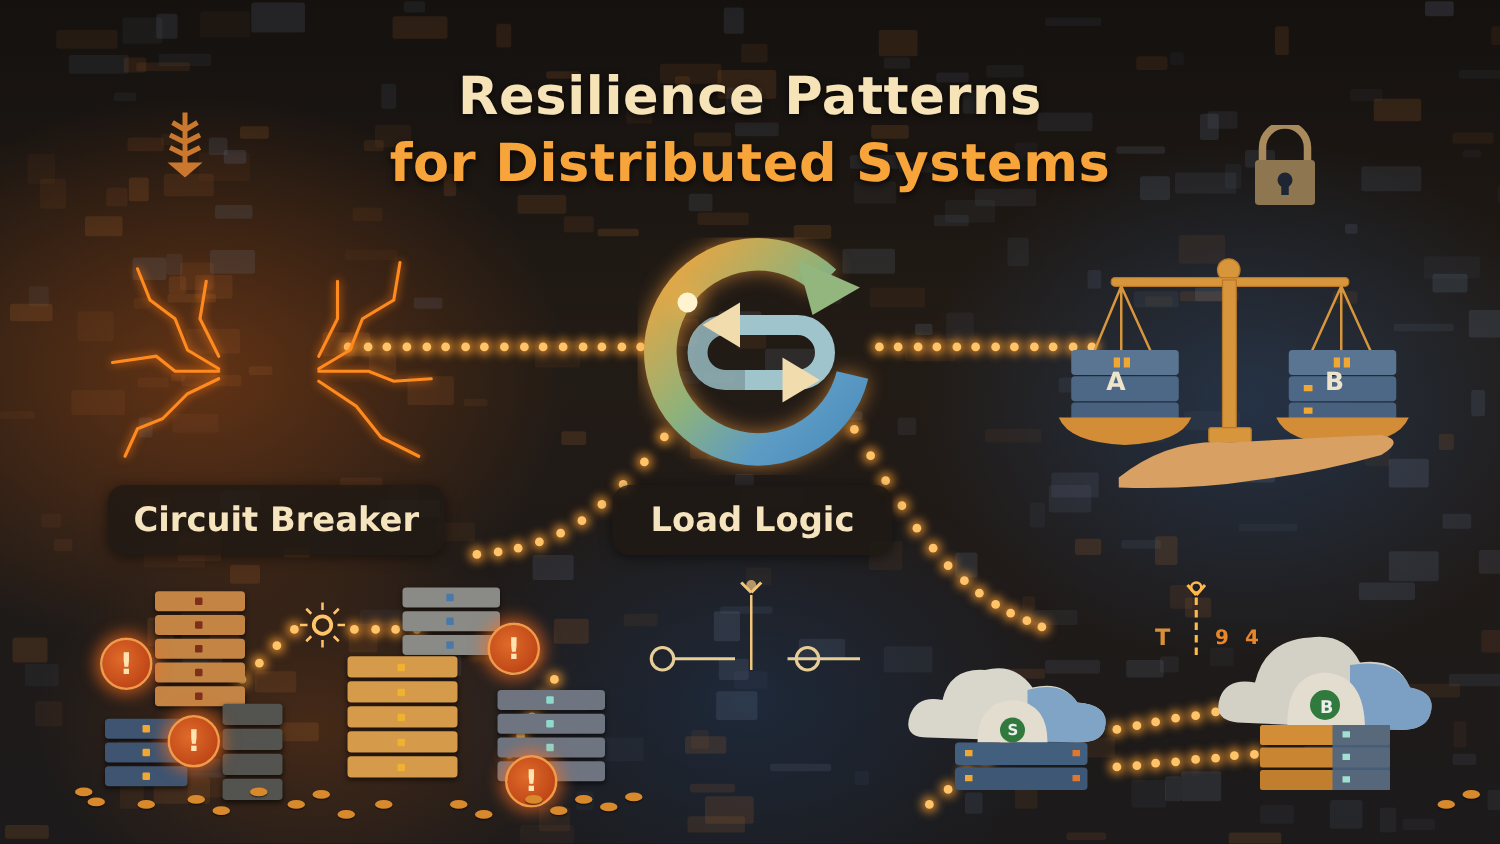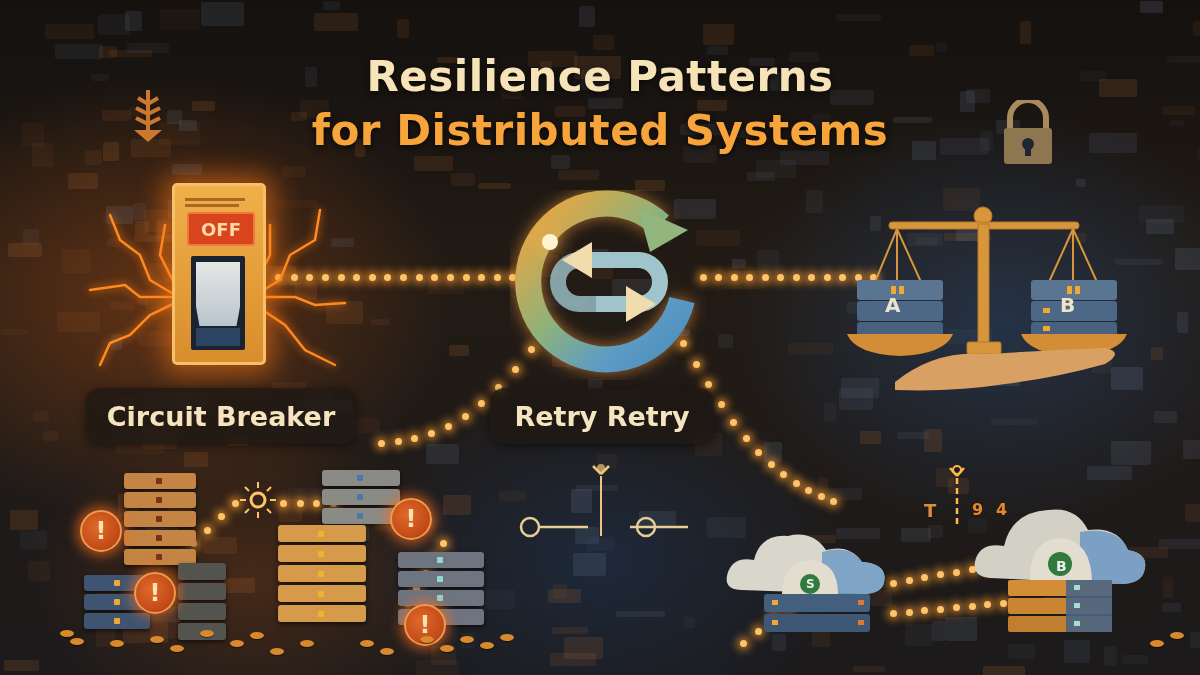--- a/index.html
+++ b/index.html
@@ -408,49 +408,40 @@
       <path d="M105 110 L80 95 L70 70 L50 55 L40 30"></path>
       <path d="M105 112 L70 112 L55 100 L20 105"></path>
       <path d="M105 118 L80 130 L60 150 L40 158 L30 180"></path>
       <path d="M105 100 L90 70 L95 40"></path>
       <path d="M185 110 L210 95 L220 70 L245 55 L250 25"></path>
       <path d="M185 112 L225 112 L245 120 L275 118"></path>
       <path d="M185 120 L215 140 L235 165 L265 180"></path>
       <path d="M185 100 L200 70 L200 40"></path>
     </g>
   </svg>
-  <div style="position:absolute;left:172px;top:183px;width:88px;height:176px;border-radius:5px;background:linear-gradient(180deg,#f0b04a,#d98d2c);border:3px solid #f5c067;box-shadow:0 0 26px 8px rgba(255,120,20,0.55);">
-    <div style="position:absolute;left:10px;top:12px;width:60px;height:3px;background:#a86a20;"></div>
-    <div style="position:absolute;left:10px;top:18px;width:54px;height:3px;background:#a86a20;"></div>
-    <div style="position:absolute;left:12px;top:26px;width:64px;height:30px;border-radius:3px;background:#d8441c;border:2px solid #f17640;color:#ffd9a8;font-weight:bold;font-size:18px;display:flex;align-items:center;justify-content:center;">OFF</div>
-    <div style="position:absolute;left:16px;top:70px;width:54px;height:94px;background:#1c2330;border-radius:2px;">
-      <div style="position:absolute;left:5px;top:6px;width:44px;height:64px;background:linear-gradient(180deg,#e6e8e4,#b8c4ce);clip-path:polygon(0 0,100% 0,100% 70%,92% 100%,8% 100%,0 70%);"></div>
-      <div style="position:absolute;left:5px;top:72px;width:44px;height:18px;background:#2c4462;"></div>
-    </div>
-  </div>
   <div class="label" style="left:86px;top:388px;width:270px;">Circuit Breaker</div>
 
   <svg style="position:absolute;left:510px;top:190px" width="200" height="190" viewBox="0 0 200 190">
     <defs>
       <linearGradient id="ring" x1="0" y1="0" x2="1" y2="1">
         <stop offset="0" stop-color="#f4a43a"></stop>
         <stop offset="0.45" stop-color="#8fb27a"></stop>
         <stop offset="0.75" stop-color="#5c9cc4"></stop>
         <stop offset="1" stop-color="#4c8cbc"></stop>
       </linearGradient>
     </defs>
     <path d="M150 35 A78 78 0 1 0 172 110" fill="none" stroke="url(#ring)" stroke-width="26" style="filter:drop-shadow(0 0 8px rgba(255,160,60,0.6))"></path>
     <path d="M128 18 L178 40 L140 62 Z" fill="#93b57e"></path>
     <path d="M68 70 L128 70 A22 22 0 0 1 128 114 L86 114" fill="none" stroke="#9fc4cc" stroke-width="16"></path>
     <path d="M128 114 L70 114 A22 22 0 0 1 70 70" fill="none" stroke="#9fc4cc" stroke-width="16" opacity="0.8"></path>
     <path d="M52 70 L82 52 L82 88 Z" fill="#f1dcae"></path>
     <path d="M146 114 L116 96 L116 132 Z" fill="#f1dcae"></path>
     <circle cx="40" cy="52" r="8" fill="#fff3d0" style="filter:drop-shadow(0 0 10px #ffb040)"></circle>
   </svg>
-  <div class="label" style="left:490px;top:388px;width:224px;">Retry Retry</div>
+  <div class="label" style="left:490px;top:388px;width:224px;">Load Logic</div>
 
   <svg style="position:absolute;left:835px;top:192px" width="300" height="200" viewBox="0 0 300 200">
     <g fill="#d7963c" stroke="#b87828" stroke-width="1">
       <circle cx="148" cy="24" r="9"></circle>
       <rect x="54" y="30" width="190" height="7" rx="3"></rect>
       <rect x="143" y="32" width="11" height="130"></rect>
       <rect x="132" y="150" width="34" height="12" rx="2"></rect>
     </g>
     <g stroke="#d7963c" stroke-width="2" fill="none">
       <path d="M62 37 L40 90 M62 37 L62 90 M62 37 L86 90"></path>

